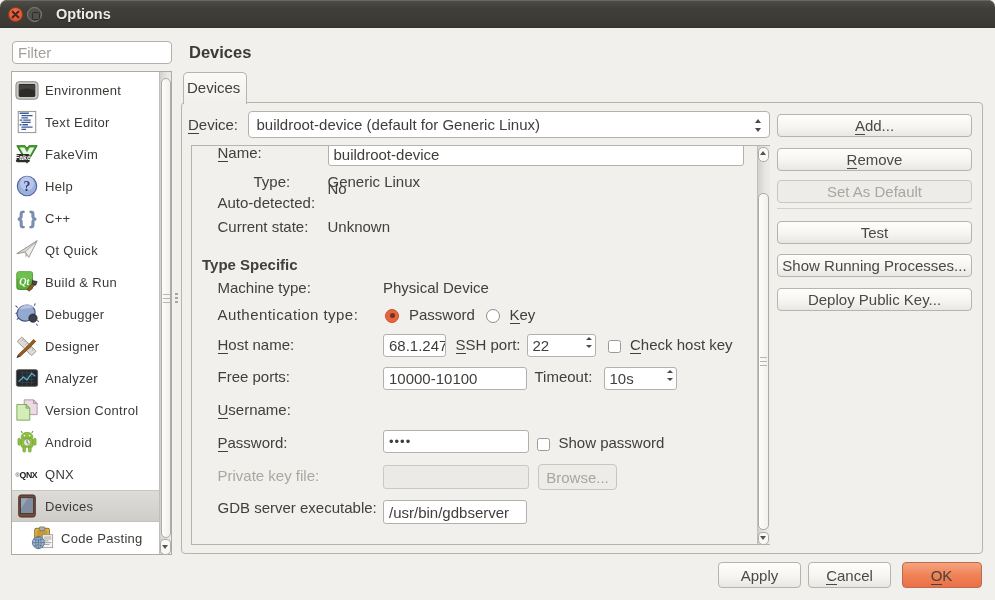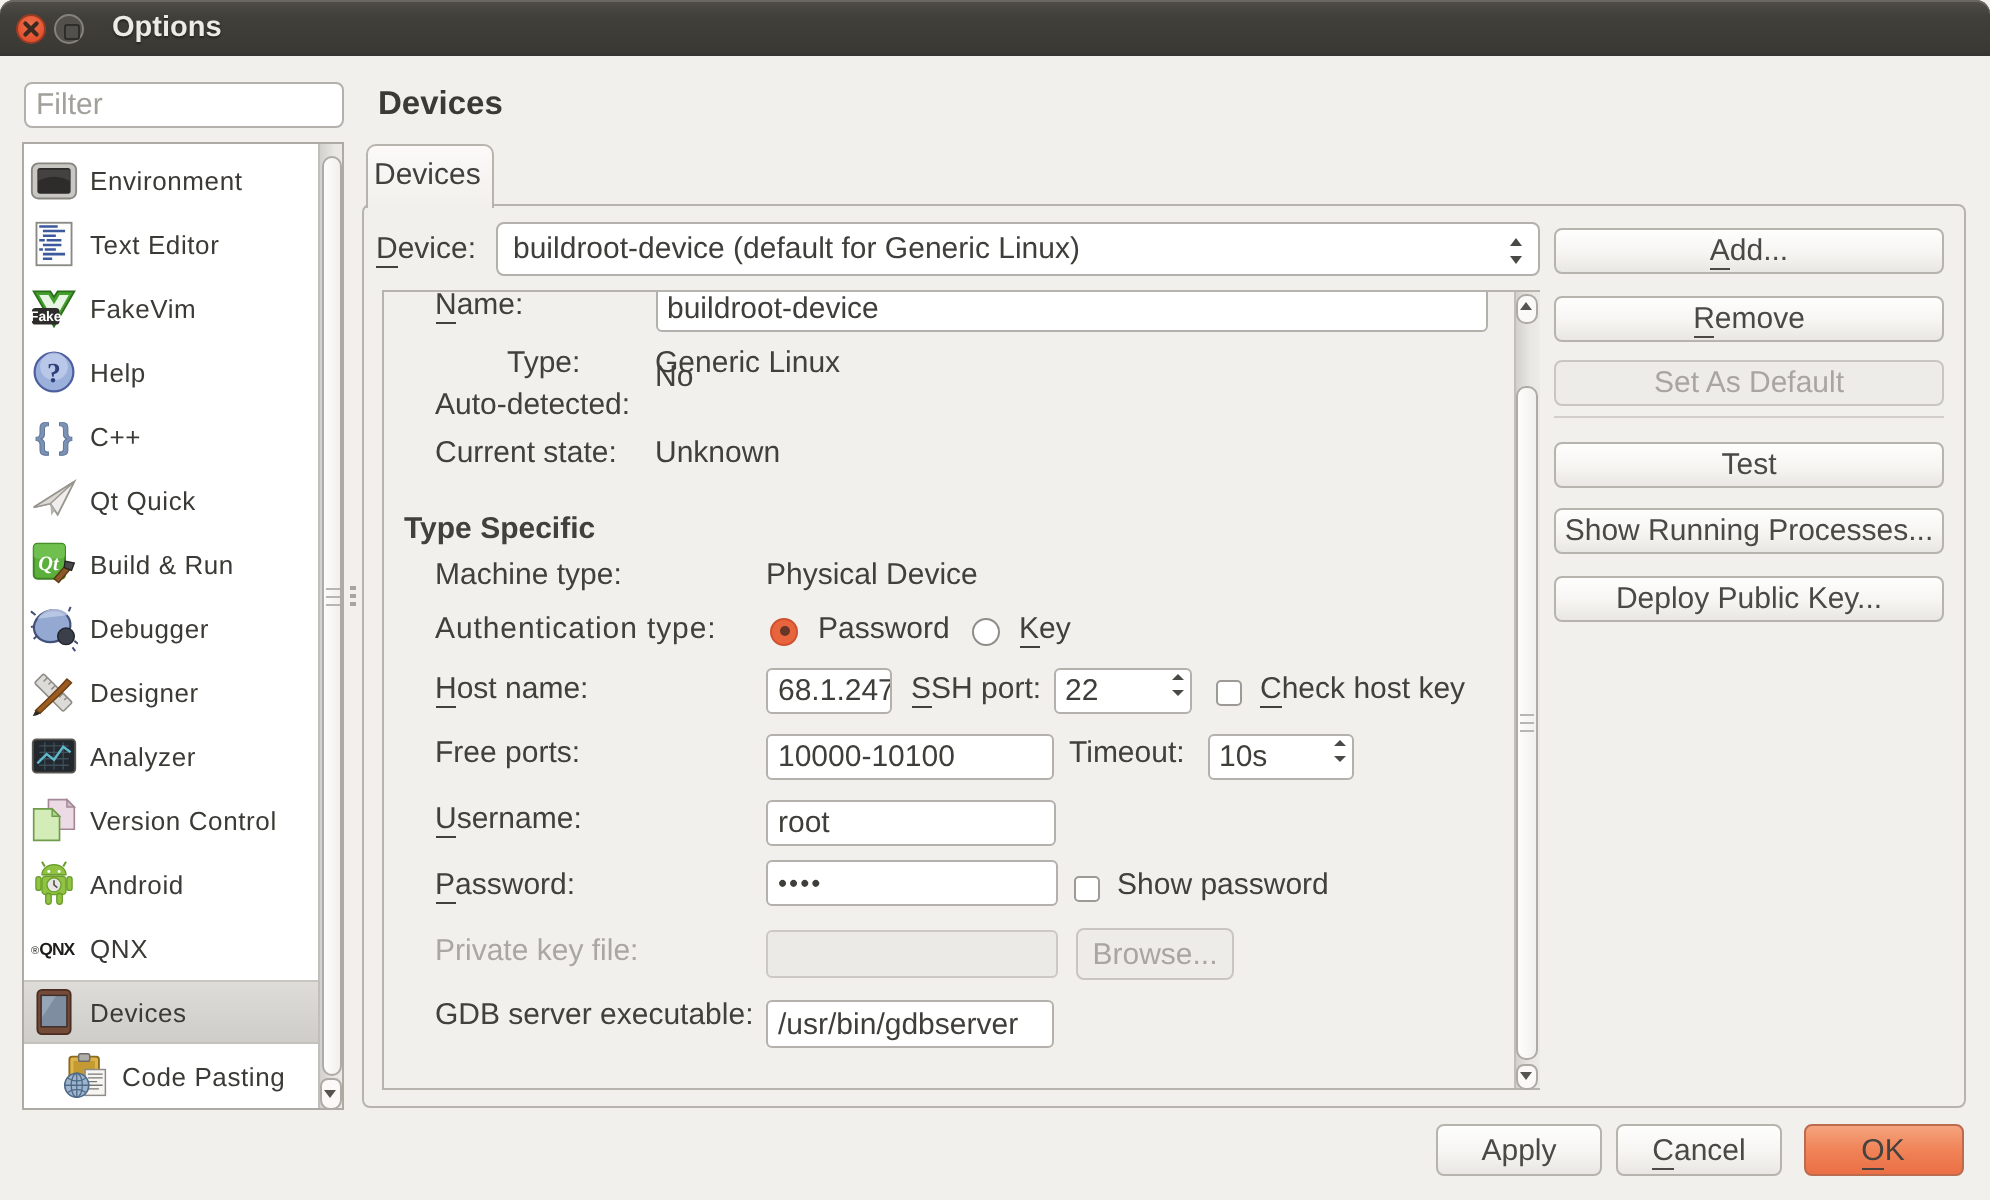--- a/index.html
+++ b/index.html
@@ -286,21 +286,20 @@
     </div>
 <div class="fl lbl" style="left:26px;top:232.5px;">Free ports:</div>
 <div class="inp" style="left:191.5px;top:221px;width:144px;height:23px;">10000-10100</div>
 <div class="fl lbl" style="left:343px;top:232.5px;">Timeout:</div>
 <div class="inp" style="left:412px;top:221px;width:73px;height:23px;">10s</div>
 <div class="sarru" style="left:475px;top:224px;"></div>
 <div class="sarrd" style="left:475px;top:232px;"></div>
 <div class="fl lbl" style="left:26px;top:265px;">
       <span><u>U</u>sername:</span>
     </div>
-<div class="inp" style="left:191.5px;top:254px;width:145px;height:23px;">root</div>
 <div class="fl lbl" style="left:26px;top:298px;">
       <span><u>P</u>assword:</span>
     </div>
 <div class="inp" style="left:191.5px;top:283.5px;width:146px;height:23.5px;font-size:13px;letter-spacing:1px;">••••</div>
 <div class="cb" style="left:345.5px;top:292px;"></div>
 <div class="fl lbl" style="left:367px;top:298px;">Show password</div>
 <div class="fl lbl" style="left:26px;top:331px;color:#aaa7a2;">Private key file:</div>
 <div class="inp dis" style="left:191.5px;top:319px;width:145.5px;height:24px;"></div>
 <div class="btn dis" style="left:346.5px;top:318px;width:79px;height:26px;">Browse...</div>
 <div class="fl lbl" style="left:26px;top:363.5px;">GDB server executable:</div>

